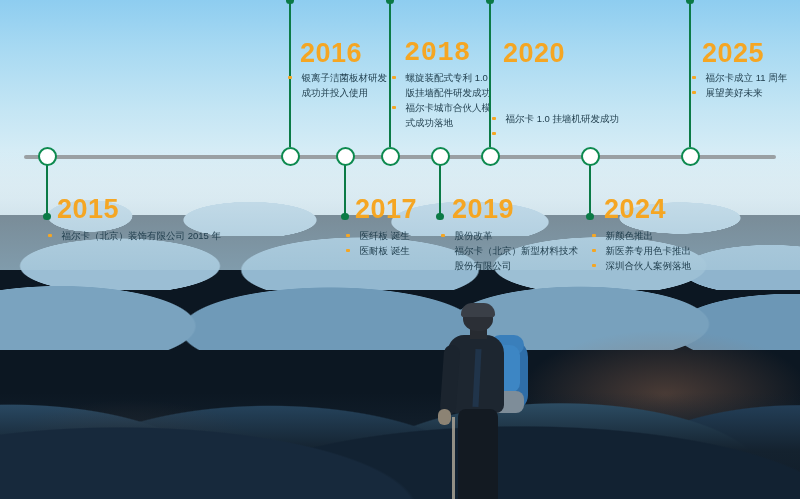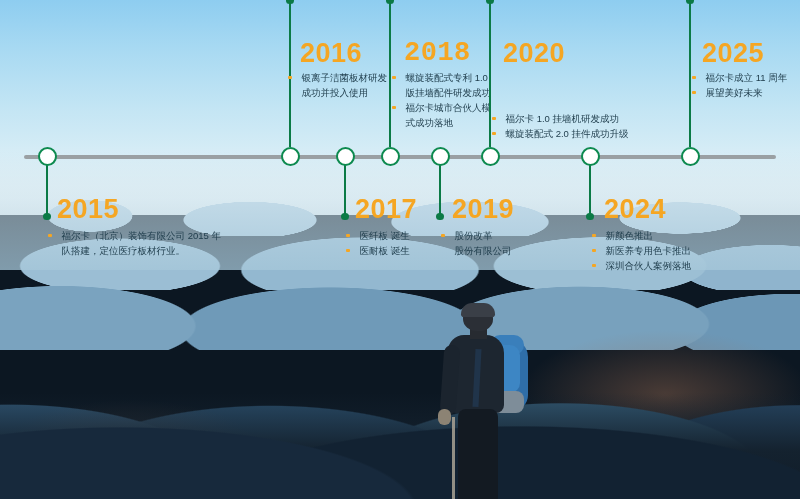--- a/index.html
+++ b/index.html
@@ -153,24 +153,20 @@
       <div class="stem down" style="left: 47px; height: 60px;">
         <div class="cap"></div>
       </div>
       <div class="node" style="left: 47px;"></div>
       <div class="yr" style="left: 57px; top: 196px;">2015</div>
       <div class="bullets" style="left: 48px; top: 228px;">
         <div class="bl">
           <span class="dot"></span>
           <span class="txt">福尔卡（北京）装饰有限公司 2015 年</span>
         </div>
-        <div class="bl noDot">
-          <span class="dot"></span>
-          <span class="txt">队搭建，定位医疗板材行业。</span>
-        </div>
       </div>
       <div class="stem up" style="left: 290px; height: 147px;">
         <div class="cap"></div>
       </div>
       <div class="node" style="left: 290px;"></div>
       <div class="yr" style="left: 300px; top: 40px;">2016</div>
       <div class="bullets" style="left: 288px; top: 70px;">
         <div class="bl">
           <span class="dot"></span>
           <span class="txt">银离子洁菌板材研发</span>
@@ -223,36 +219,39 @@
       </div>
       <div class="node" style="left: 440px;"></div>
       <div class="yr" style="left: 452px; top: 196px;">2019</div>
       <div class="bullets" style="left: 441px; top: 228px;">
         <div class="bl">
           <span class="dot"></span>
           <span class="txt">股份改革</span>
         </div>
         <div class="bl noDot">
           <span class="dot"></span>
+          <span class="txt">福尔卡（北京）新型材料技术</span>
+        </div>
+        <div class="bl noDot">
+          <span class="dot"></span>
           <span class="txt">股份有限公司</span>
         </div>
       </div>
       <div class="stem up" style="left: 490px; height: 147px;">
         <div class="cap"></div>
       </div>
       <div class="node" style="left: 490px;"></div>
       <div class="yr" style="left: 503px; top: 40px;">2020</div>
       <div class="bullets" style="left: 492px; top: 70px; margin-top: 41px;">
         <div class="bl">
           <span class="dot"></span>
           <span class="txt">福尔卡 1.0 挂墙机研发成功</span>
         </div>
         <div class="bl">
           <span class="dot"></span>
-          <span class="txt">螺旋装配式 2.0 挂件成功升级</span>
         </div>
       </div>
       <div class="stem down" style="left: 590px; height: 60px;">
         <div class="cap"></div>
       </div>
       <div class="node" style="left: 590px;"></div>
       <div class="yr" style="left: 604px; top: 196px;">2024</div>
       <div class="bullets" style="left: 592px; top: 228px;">
         <div class="bl">
           <span class="dot"></span>

